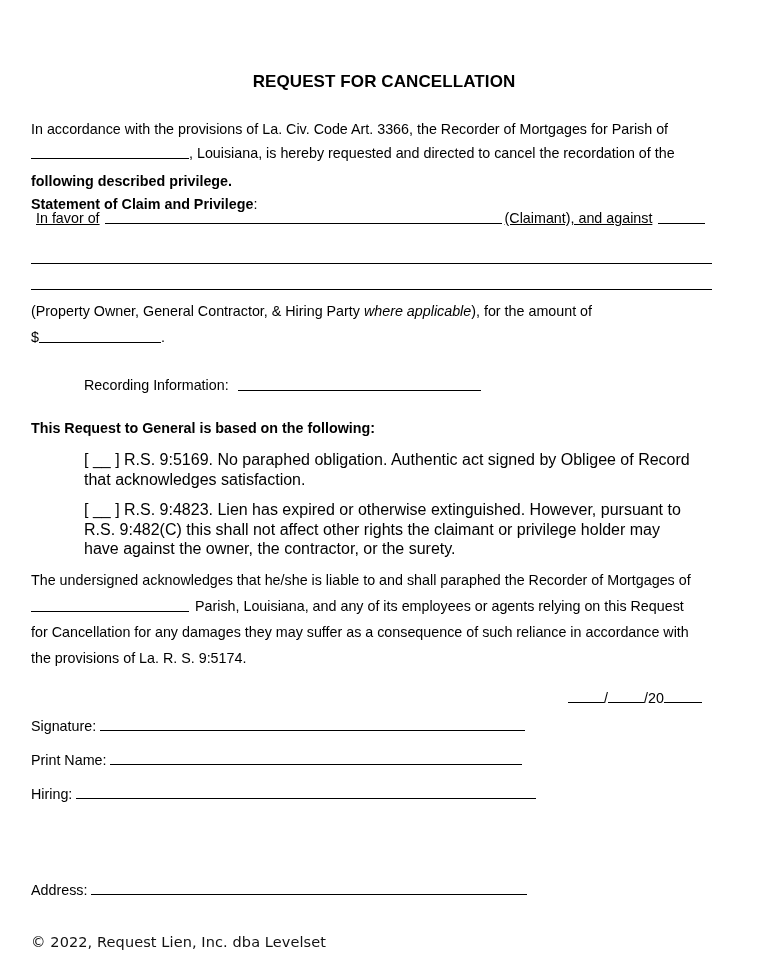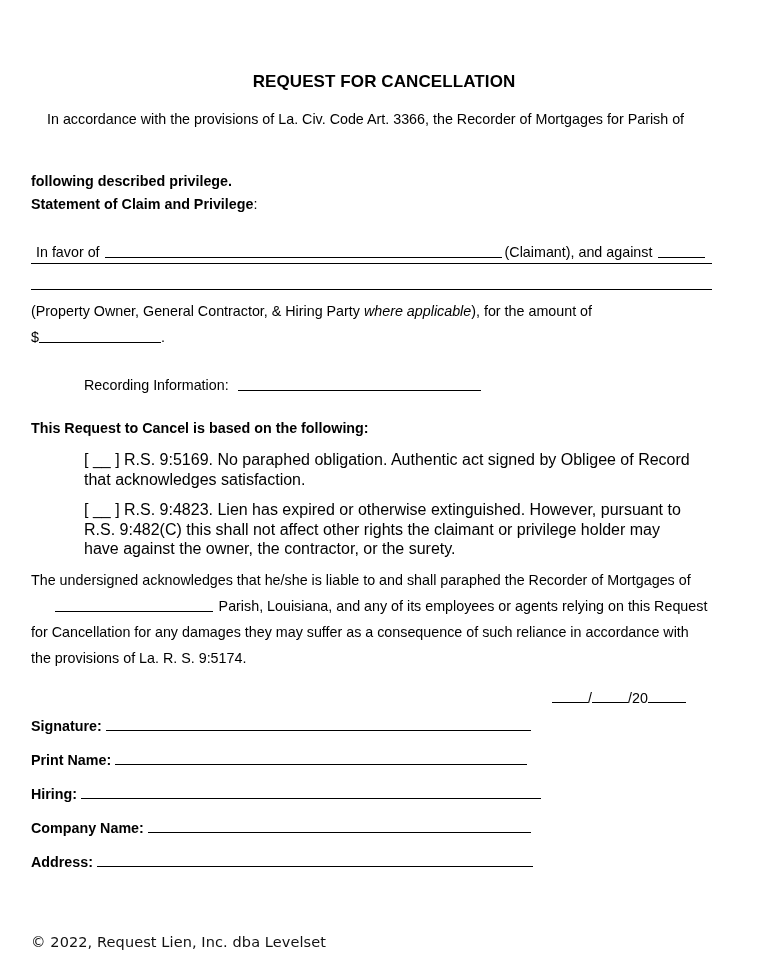--- a/index.html
+++ b/index.html
@@ -68,21 +68,20 @@
   .sig-row {
     position: absolute;
     left: 31px;
     width: 500px;
     font-size: 14.3px;
     white-space: nowrap;
   }
   .sig-label {
     display: inline-block;
     vertical-align: baseline;
-    font-weight: bold;
   }
   .sig-line {
     display: inline-block;
     border-bottom: 1.7px solid #000;
     height: 12px;
     vertical-align: baseline;
     margin-left: 4px;
   }
 
   
@@ -120,99 +119,99 @@
   }
   .cbox { white-space: nowrap; }
 </style>
 </head>
 <body>
 
 <div class="page">
 
   <div class="doc-title">REQUEST FOR CANCELLATION</div>
 
-  <div class="para" style="left:31px; top:104px; width:690px;margin-left:16px;">
+  <div class="para" style="left:31px; top:114px; width:690px;">
     <span>In accordance with the provisions of La. Civ. Code Art. 3366, the Recorder of Mortgages for Parish of</span>
   </div>
 
+  <div class="para" style="left:31px; top:138px; width:700px;">
+    <span class="blank" style="width:158px;"></span><span>, Louisiana, is hereby requested and directed to cancel the recordation of the</span>
+  </div>
 
   <div class="para" style="left:31px; top:166px; width:690px;font-weight:bold;">
     <span>following described privilege.</span>
   </div>
 
   <div class="para bold" style="left:31px; top:189px;">
     <span>Statement of Claim and Privilege</span><span class="bold" style="font-weight:normal;">:</span>
   </div>
 
-  <div class="para" style="left:36px; top:237px; white-space:nowrap;">
+  <div class="para" style="left:36px; top:203px; white-space:nowrap;text-decoration:underline;">
     <span>In favor of</span><span class="blank" style="width:397px; margin-left:5px;"></span><span style="margin-left:3px;">(Claimant), and against</span><span class="blank" style="width:47px; margin-left:6px;"></span>
   </div>
 
   <div class="rule" style="left:31px; top:263px; width:681px;"></div>
   <div class="rule" style="left:31px; top:289px; width:681px;"></div>
 
   <div class="para" style="left:31px; top:296px; width:700px;">
     <span>(Property Owner, General Contractor, &amp; Hiring Party </span><span class="ital">where applicable</span><span>), for the amount of</span>
   </div>
 
   <div class="para" style="left:31px; top:322px; white-space:nowrap;">
     <span>$</span><span class="blank" style="width:122px;"></span><span>.</span>
   </div>
 
   <div class="para" style="left:84px; top:370px; white-space:nowrap;">
     <span>Recording Information:</span><span class="blank" style="width:243px; margin-left:9px;"></span>
   </div>
 
-  <div class="para bold" style="left:31px; top:413px;">This Request to Cancel is based on the following:</div>
+  <div class="para bold" style="left:31px; top:413px;">This Request to General is based on the following:</div>
 
   <div class="check-item" style="top:450px;">
     <span class="cbox">[ __ ]</span>
     <span>R.S. 9:5169. No paraphed obligation. Authentic act signed by Obligee of Record that acknowledges satisfaction.</span>
   </div>
 
   <div class="check-item" style="top:500px;">
     <span class="cbox">[ __ ]</span>
     <span>R.S. 9:4823. Lien has expired or otherwise extinguished. However, pursuant to R.S. 9:482(C) this shall not affect other rights the claimant or privilege holder may have against the owner, the contractor, or the surety.</span>
   </div>
 
   <div class="para" style="left:31px; top:565px; width:700px;">
     <span>The undersigned acknowledges that he/she is liable to and shall paraphed the Recorder of Mortgages of</span>
   </div>
 
-  <div class="para" style="left:31px; top:591px; width:700px; white-space:nowrap;text-align:center;">
+  <div class="para" style="left:31px; top:591px; width:700px; white-space:nowrap;">
     <span class="blank" style="width:158px;"></span><span style="margin-left:6px;">Parish, Louisiana, and any of its employees or agents relying on this Request</span>
   </div>
 
   <div class="para" style="left:31px; top:617px; width:705px;">
     <span>for Cancellation for any damages they may suffer as a consequence of such reliance in accordance with</span>
   </div>
 
   <div class="para" style="left:31px; top:643px; width:700px;">
     <span>the provisions of La. R. S. 9:5174.</span>
   </div>
 
-  <div class="date-line" style="left:552px; top:690px;">
+  <div class="date-line" style="left:568px; top:690px;">
     <span class="date-blank" style="width:36px;"></span><span>/</span><span class="date-blank" style="width:36px;"></span><span>/20</span><span class="date-blank" style="width:38px;"></span>
   </div>
 
   <div class="sig-row" style="top:718px;">
     <span class="sig-label">Signature:</span><span class="sig-line" style="width:425px;"></span>
   </div>
 
   <div class="sig-row" style="top:752px;">
     <span class="sig-label">Print Name:</span><span class="sig-line" style="width:412px;"></span>
   </div>
 
   <div class="sig-row" style="top:786px;">
     <span class="sig-label">Hiring:</span><span class="sig-line" style="width:460px;"></span>
   </div>
 
-  <div class="sig-row" style="top:820px;">
-    <span class="sig-label">Company Name:</span><span class="sig-line" style="width:383px;"></span>
-  </div>
-
-  <div class="sig-row" style="top:854px;">
+
+  <div class="sig-row" style="top:882px;">
     <span class="sig-label">Address:</span><span class="sig-line" style="width:436px;"></span>
   </div>
 
   <div class="footer">© 2022, Request Lien, Inc. dba Levelset</div>
 
 </div>
 
 </body></html>

